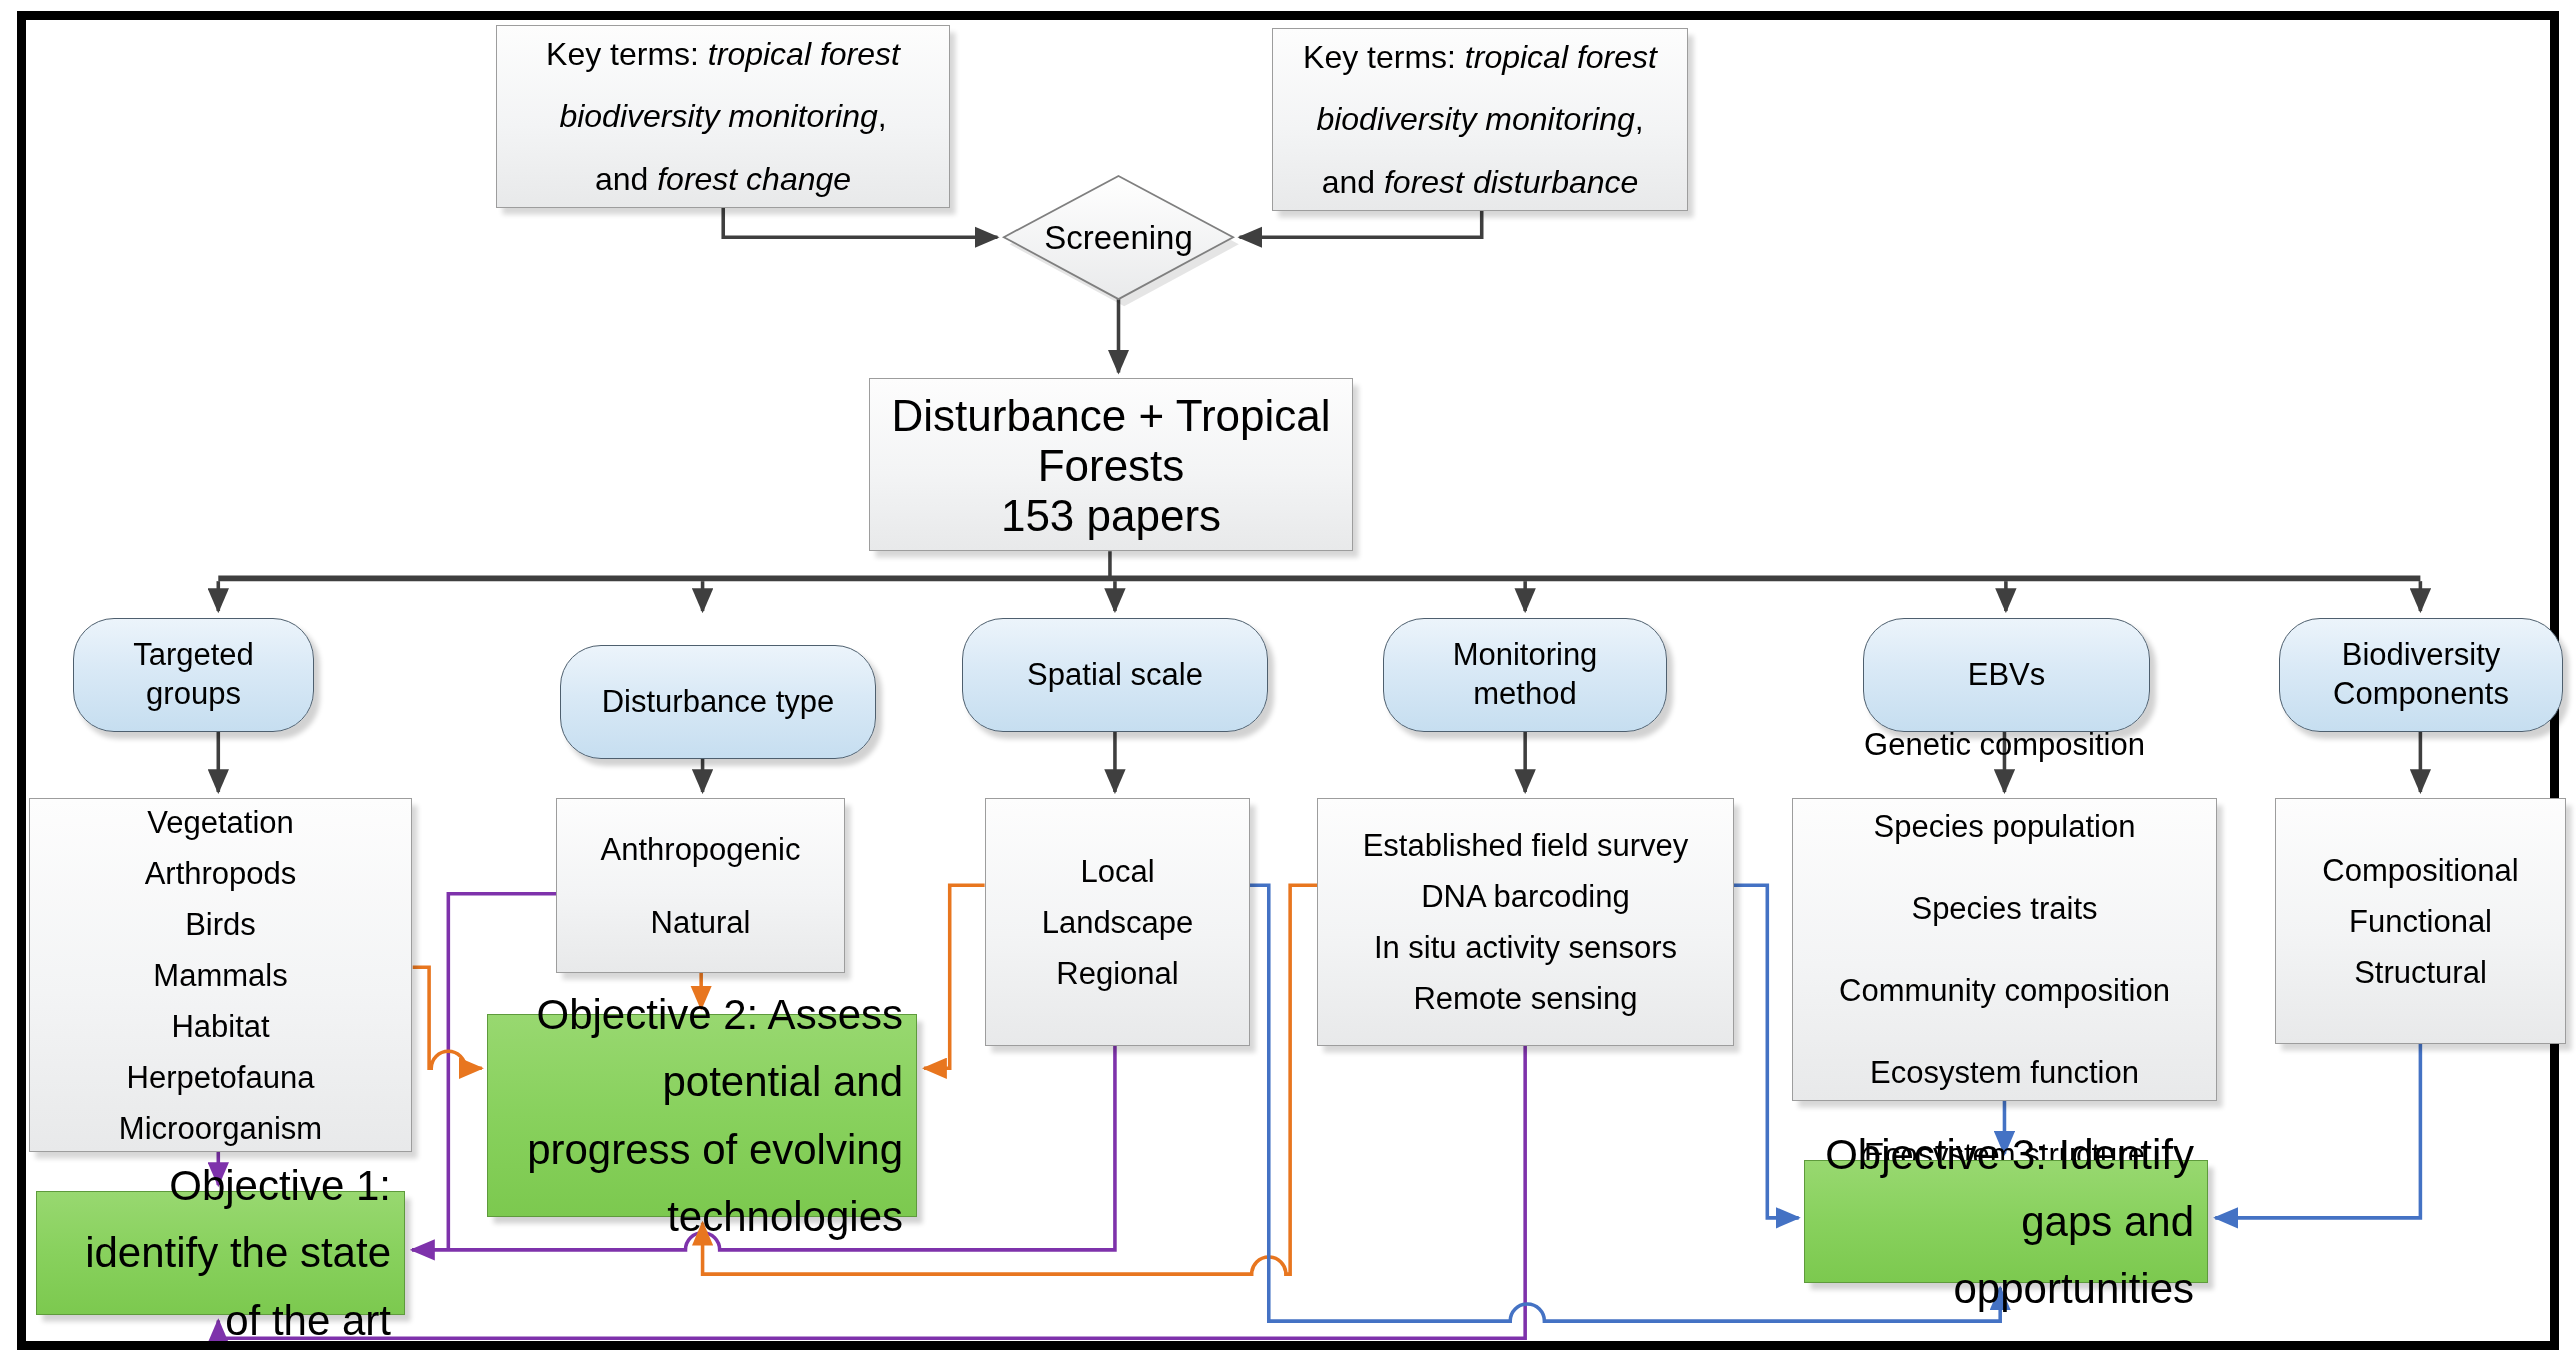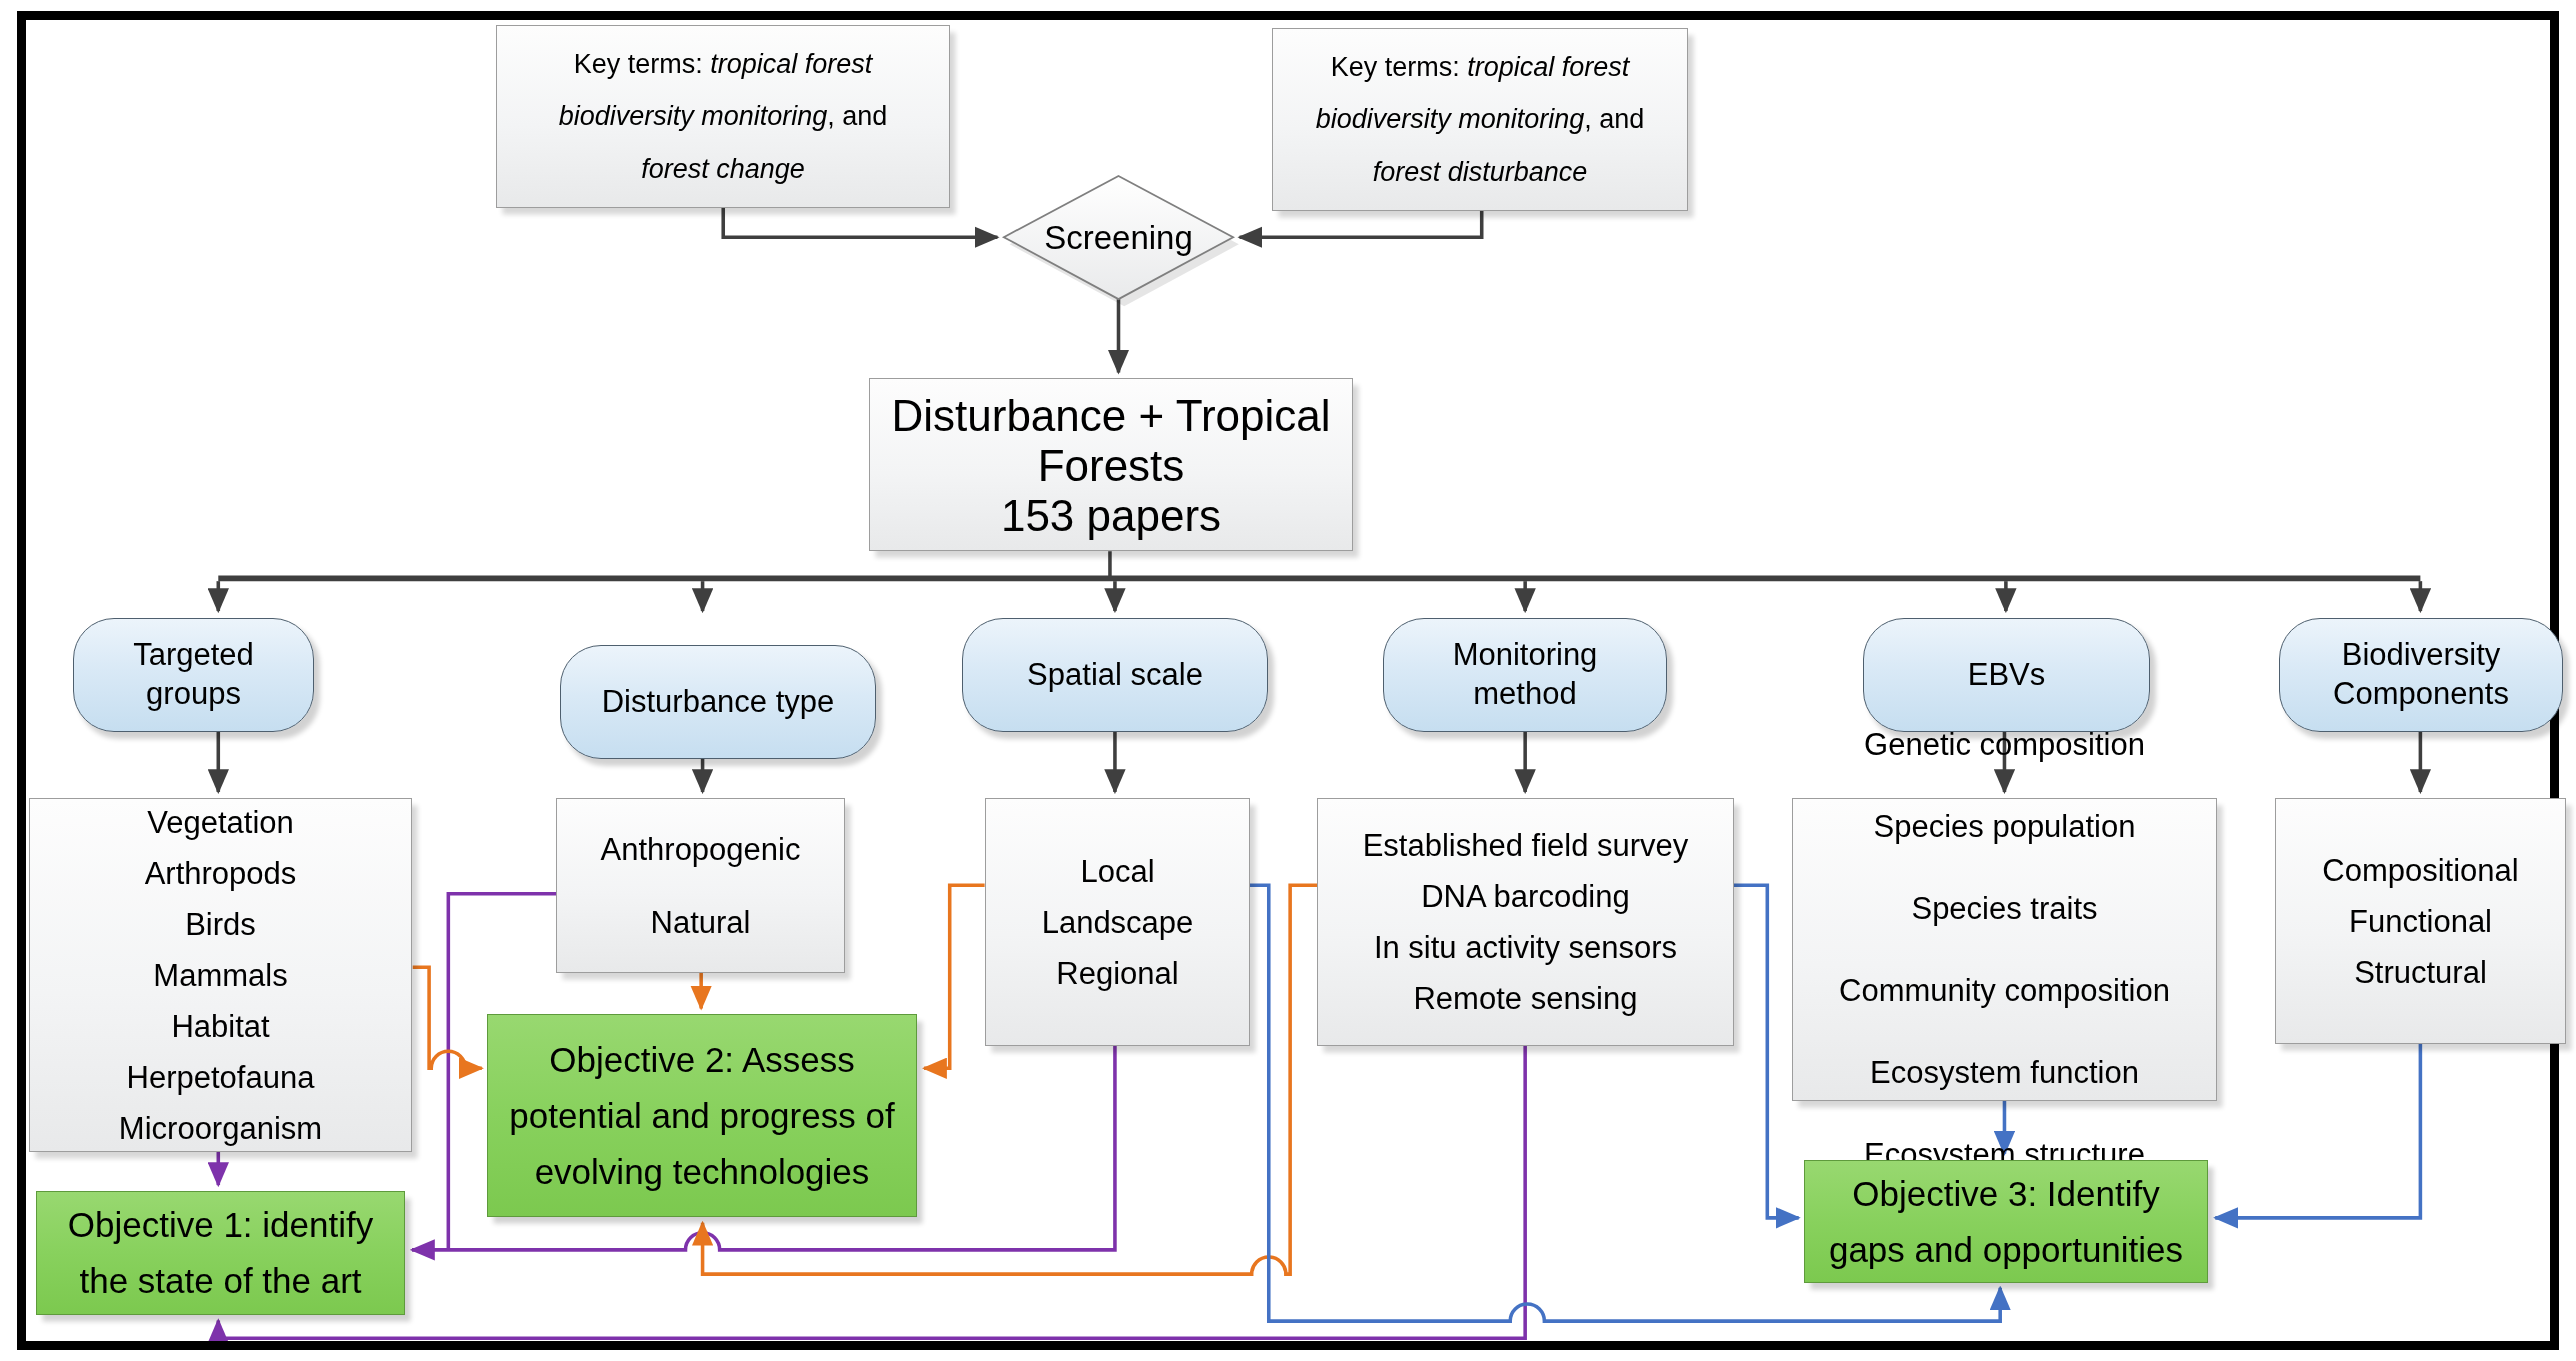--- a/index.html
+++ b/index.html
@@ -14,41 +14,41 @@
   }
   #wires{position:absolute;left:0;top:0;width:2576px;height:1361px;}
   .box{
     position:absolute;box-sizing:border-box;
     background:linear-gradient(180deg,#fdfdfd 0%,#f3f4f5 55%,#e8e9ea 100%);
     border:1.4px solid #9d9d9d;
     box-shadow:6.4px 7.1px 5px rgba(0,0,0,0.16);
     display:flex;flex-direction:column;align-items:center;justify-content:center;
     text-align:center;
   }
-  .kt{font-size:27px;line-height:1.95;padding:0 39px;}
+  .kt{font-size:32px;line-height:1.95;padding:0 39px;}
   .kt .it{font-style:italic;}
   .kt-r{padding:0 21.4px;}
   .papers{font-size:44px;justify-content:center;padding:37px 7.1px 34px 7.1px;}
   .pill{
     position:absolute;box-sizing:border-box;
     background:linear-gradient(180deg,#ecf4fb 0%,#d9e9f6 45%,#c6def0 100%);
     border:1.4px solid #4e5f6e;border-radius:41px;
     box-shadow:5.7px 6.4px 5px rgba(0,0,0,0.18);
     display:flex;align-items:center;justify-content:center;text-align:center;
     font-size:31px;line-height:1.25;padding:0 20px;
   }
   .lbox{font-size:31px;}
   .lbox .li{line-height:51px;white-space:nowrap;}
   .obj{
     position:absolute;box-sizing:border-box;
     background:linear-gradient(180deg,#98d870 0%,#88d15d 50%,#7cc94f 100%);
     border:1.4px solid #5e9a3c;
     box-shadow:6.4px 7.1px 5px rgba(0,0,0,0.18);
-    display:flex;align-items:center;justify-content:center;text-align:center;
-    font-size:35px;line-height:1.6;padding:17px 13px;
+    display:flex;align-items:center;justify-content:center;text-align:right;
+    font-size:42px;line-height:1.6;padding:17px 13px;
   }
   .dlabel{
     position:absolute;display:flex;align-items:center;justify-content:center;
     text-align:left;font-size:33px;
   }
 </style>
 </head>
 <body>
 
 <div id="canvas">

